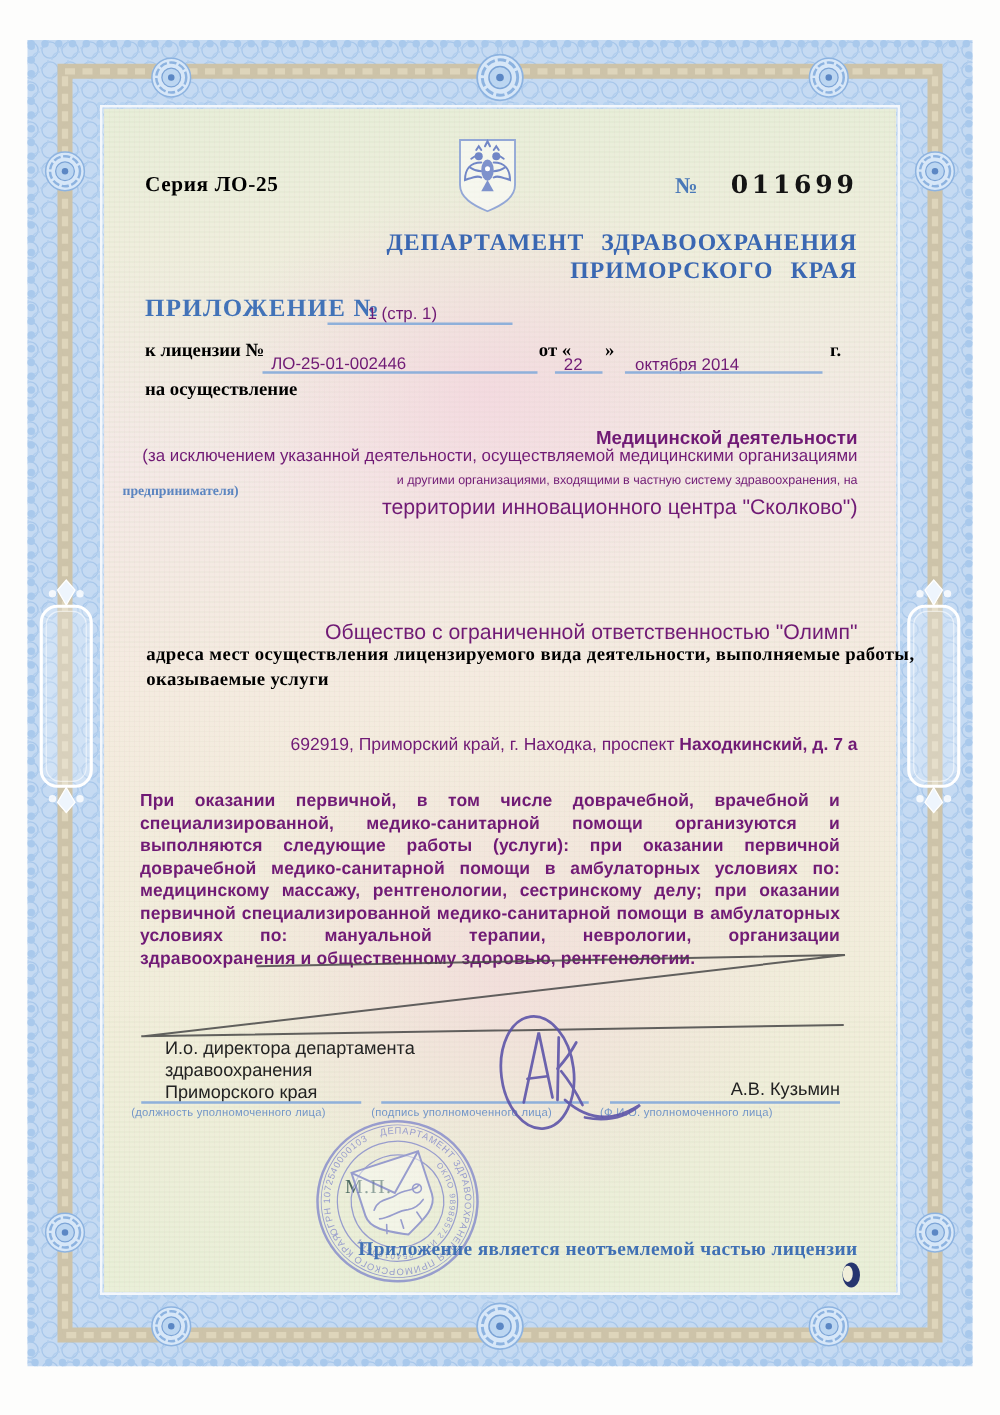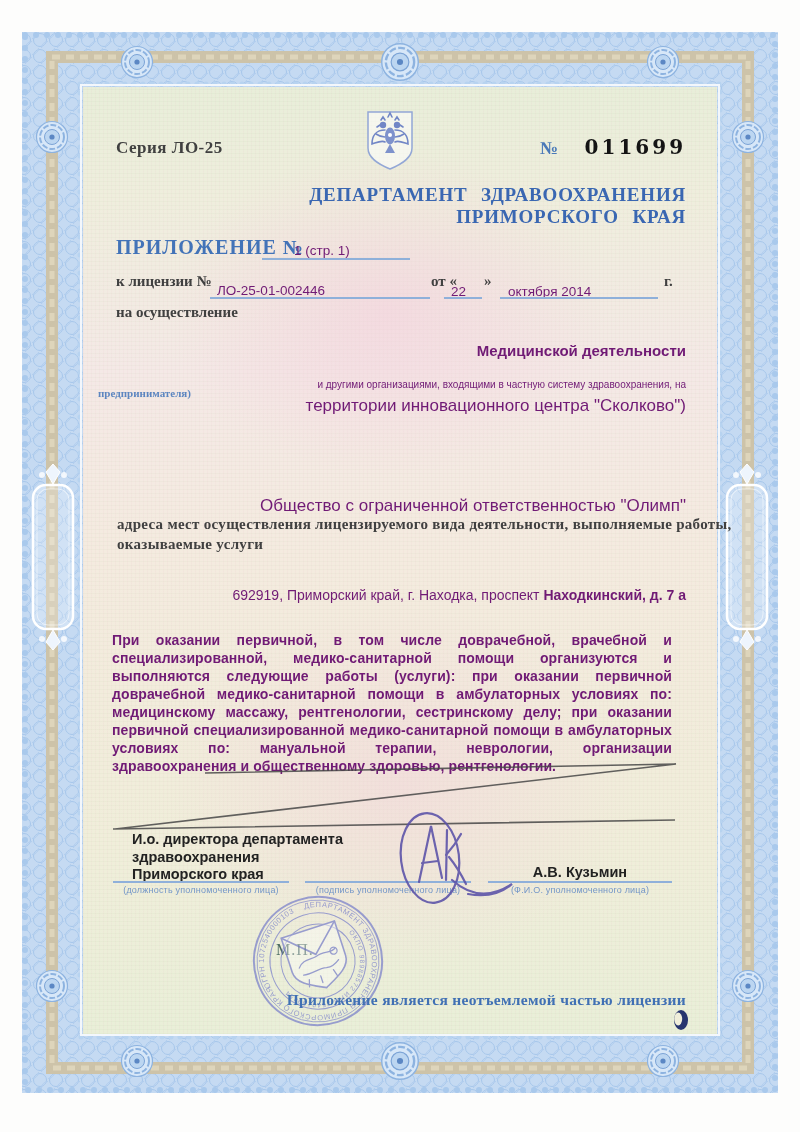--- a/index.html
+++ b/index.html
@@ -7,27 +7,27 @@
         font-family:"Liberation Sans",sans-serif;}
   .abs{position:absolute;}
   .inner-bg{position:absolute;left:83px;top:86px;width:634px;height:948px;
     background:
       radial-gradient(closest-side at 48% 24%, rgba(244,205,221,0.55), rgba(244,205,221,0) 72%),
       radial-gradient(closest-side at 50% 74%, rgba(243,206,220,0.45), rgba(243,206,220,0) 74%),
       repeating-linear-gradient(90deg, rgba(216,130,165,0.05) 0 1px, rgba(0,0,0,0) 1px 4px),
       repeating-linear-gradient(0deg, rgba(140,180,120,0.05) 0 1px, rgba(0,0,0,0) 1px 4px),
       linear-gradient(180deg,#e8eed9 0%,#efeedd 12%,#f4e9e6 30%,#f4ebdf 50%,#f2ecdc 64%,#f0eeda 80%,#e9efd8 100%);}
   .serifb{font-family:"Liberation Serif",serif;font-weight:bold;}
-  .blue{color:#404040;}
+  .blue{color:#000000;}
   .typed{color:#701a75;font-family:"Liberation Sans",sans-serif;}
   .rule{position:absolute;height:2px;background:#8fb0da;}
   .thin{height:1.5px;background:#8fb0da;}
   .center-col{left:94px;width:592px;text-align:right;}
-  .caption{font-size:9px;color:#7396c8;letter-spacing:0.2px;text-align:center;}
-  .sig-bold{font-size:14.5px;font-weight:bold;color:#222;}
+  .caption{font-size:9px;color:#7396c8;letter-spacing:0.2px;}
+  .sig-bold{font-size:14.5px;font-weight:normal;color:#222;}
 </style>
 </head>
 <body>
 
 <div class="page">
 
   <div class="inner-bg"></div>
 
   <svg class="abs" style="left:0;top:0" width="800" height="1132">
     <defs>
@@ -113,20 +113,21 @@
   <div class="abs serifb blue" style="left:431px;top:273px;font-size:15px">от «</div>
   <div class="abs typed" style="left:451px;top:284px;font-size:13.5px">22</div>
   <div class="abs thin" style="left:444px;top:297px;width:38px"></div>
   <div class="abs serifb blue" style="left:484px;top:273px;font-size:15px">»</div>
   <div class="abs typed" style="left:508px;top:284px;font-size:13.5px">октября 2014</div>
   <div class="abs thin" style="left:500px;top:297px;width:158px"></div>
   <div class="abs serifb blue" style="left:664px;top:273px;font-size:15px">г.</div>
   <div class="abs serifb blue" style="left:116px;top:304px;font-size:15px">на осуществление</div>
 
   <div class="abs center-col typed" style="top:342px;font-size:15px;font-weight:bold">Медицинской деятельности</div>
+  <div class="abs center-col typed" style="top:357px;font-size:13.5px">(за исключением указанной деятельности, осуществляемой медицинскими организациями</div>
   <div class="abs center-col typed" style="top:379px;font-size:10px">и другими организациями, входящими в частную систему здравоохранения, на</div>
   <div class="abs center-col typed" style="top:396px;font-size:17px">территории инновационного центра "Сколково")</div>
   <div class="abs" style="left:98px;top:387px;font-family:'Liberation Serif',serif;font-size:11px;color:#5c85c0;font-weight:bold">предпринимателя)</div>
 
   <div class="abs center-col typed" style="top:496px;font-size:17px">Общество с ограниченной ответственностью "Олимп"</div>
 
   <div class="abs serifb blue" style="left:117px;top:516px;font-size:15px;letter-spacing:0.3px">адреса мест осуществления лицензируемого вида деятельности, выполняемые работы,</div>
   <div class="abs serifb blue" style="left:117px;top:536px;font-size:15px;letter-spacing:0.3px">оказываемые услуги</div>
 
   <div class="abs center-col typed" style="top:587px;font-size:14px">
@@ -135,21 +136,21 @@
 
   <div class="abs typed" style="left:112px;top:631px;width:560px;font-size:14px;font-weight:bold;line-height:18px;text-align:justify;letter-spacing:0.1px">При оказании первичной, в том числе доврачебной, врачебной и специализированной, медико-санитарной помощи организуются и выполняются следующие работы (услуги): при оказании первичной доврачебной медико-санитарной помощи в амбулаторных условиях по: медицинскому массажу, рентгенологии, сестринскому делу; при оказании первичной специализированной медико-санитарной помощи в амбулаторных условиях по: мануальной терапии, неврологии, организации здравоохранения и общественному здоровью, рентгенологии.</div>
 
   <svg class="abs" style="left:0;top:0" width="800" height="1132">
     <path d="M 205 773 L 676 764 L 115 829 M 113 829 L 675 820" fill="none" stroke="#474747" stroke-width="1.6" opacity="0.85"></path>
   </svg>
 
   <div class="abs sig-bold" style="left:132px;top:831px">И.о. директора департамента</div>
   <div class="abs sig-bold" style="left:132px;top:849px">здравоохранения</div>
   <div class="abs sig-bold" style="left:132px;top:866px">Приморского края</div>
-  <div class="abs sig-bold" style="left:488px;top:864px;width:184px;text-align:center">А.В. Кузьмин</div>
+  <div class="abs sig-bold" style="left:488px;top:864px;width:184px;text-align:right">А.В. Кузьмин</div>
 
   <div class="abs rule" style="left:113px;top:881px;width:176px"></div>
   <div class="abs rule" style="left:305px;top:881px;width:166px"></div>
   <div class="abs rule" style="left:488px;top:881px;width:184px"></div>
   <div class="abs caption" style="left:105px;top:885px;width:192px">(должность уполномоченного лица)</div>
   <div class="abs caption" style="left:297px;top:885px;width:182px">(подпись уполномоченного лица)</div>
   <div class="abs caption" style="left:480px;top:885px;width:200px">(Ф.И.О. уполномоченного лица)</div>
 
   <svg class="abs" style="left:380px;top:800px" width="160" height="120">
     <g stroke="#5a51a8" fill="none" stroke-width="2.2" stroke-linecap="round" opacity="0.88">

